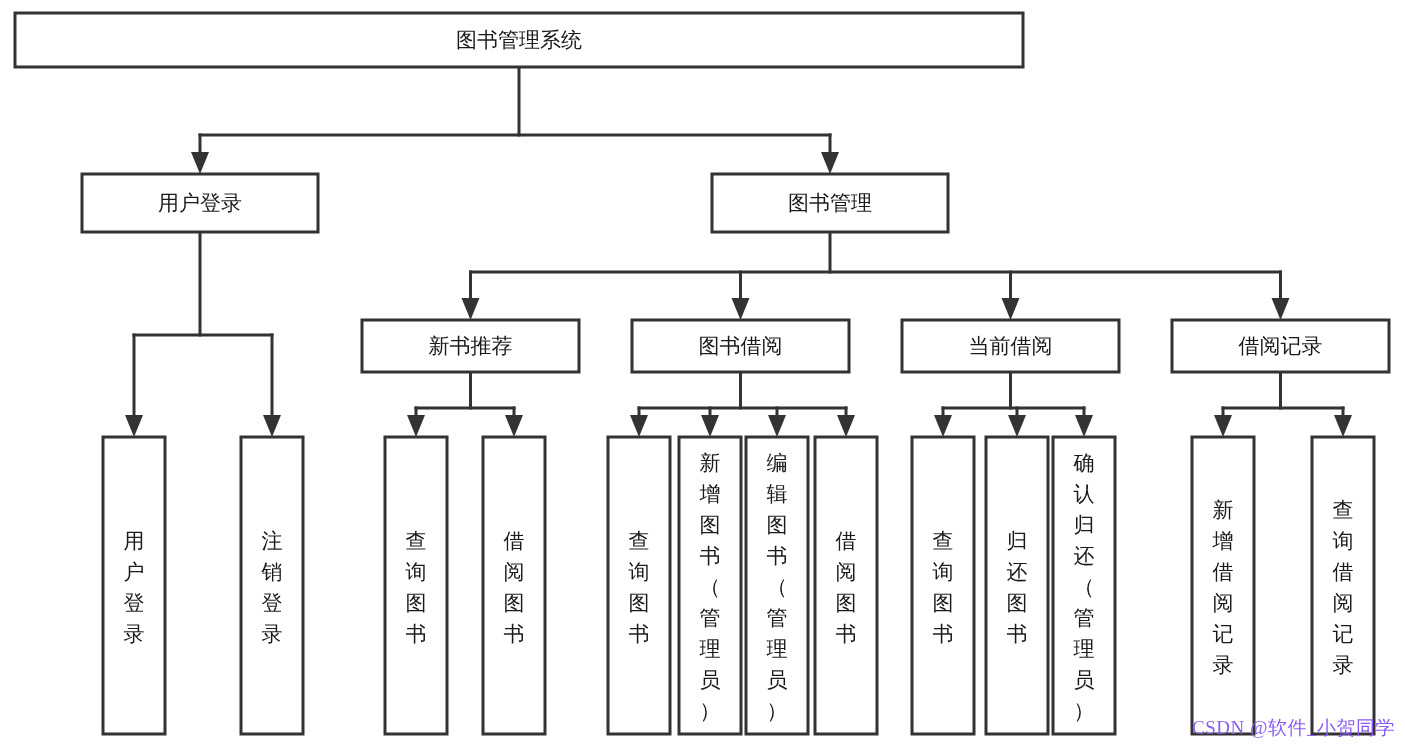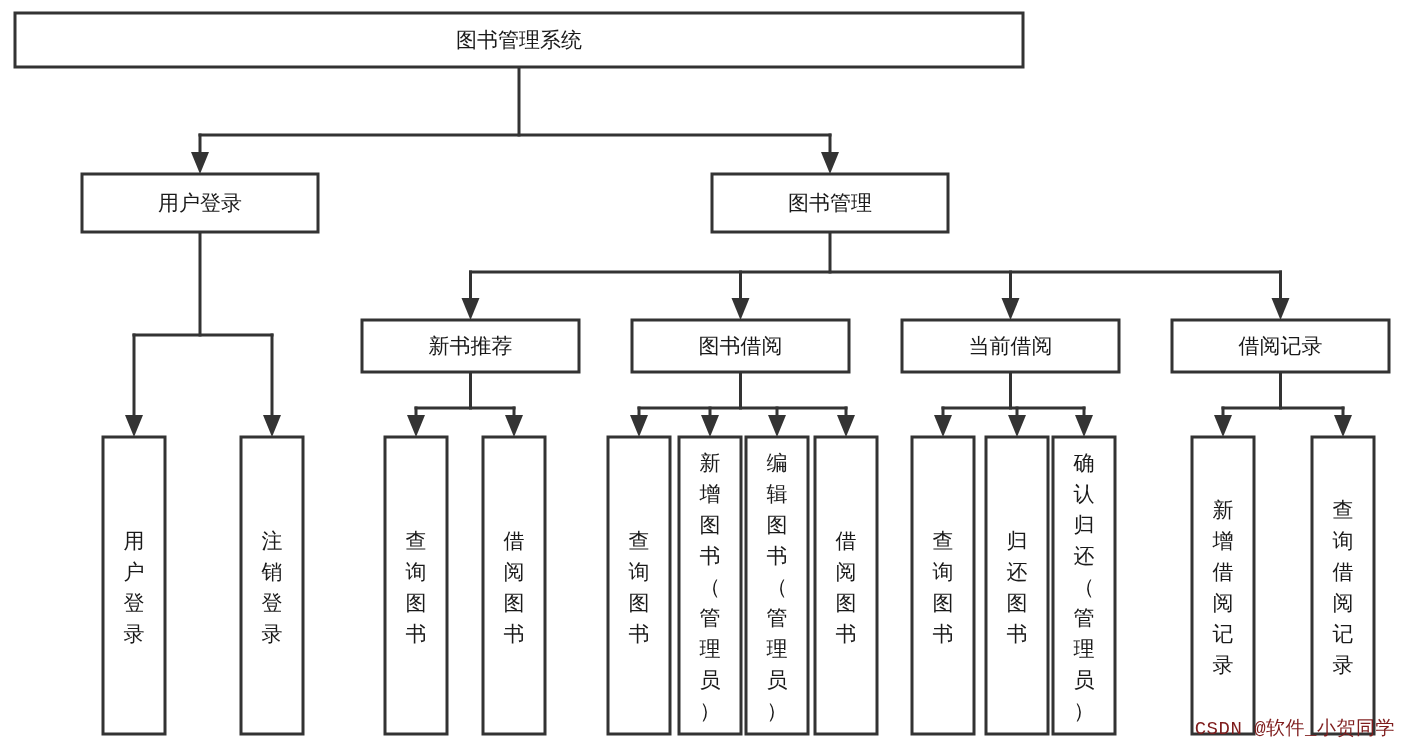--- a/index.html
+++ b/index.html
@@ -51,23 +51,23 @@
   .node-label-v {
     fill: #1a1a1a;
     font-family: "Liberation Sans", "DejaVu Sans", sans-serif;
     font-size: 21px;
     text-anchor: middle;
   }
   .watermark {
     position: absolute;
     right: 10px;
     bottom: 6px;
-    font-family: Liberation Mono, monospace;
+    font-family: Liberation Serif, serif;
     font-size: 19px;
-    color: #7f1d1d;
+    color: #8b5cf6;
     white-space: nowrap;
     pointer-events: none;
     letter-spacing: 0.5px;
   }
 </style>
 </head>
 <body>
 
 <div id="diagram-root">
   <svg class="flow" viewBox="0 0 1405 747" xmlns="http://www.w3.org/2000/svg">

